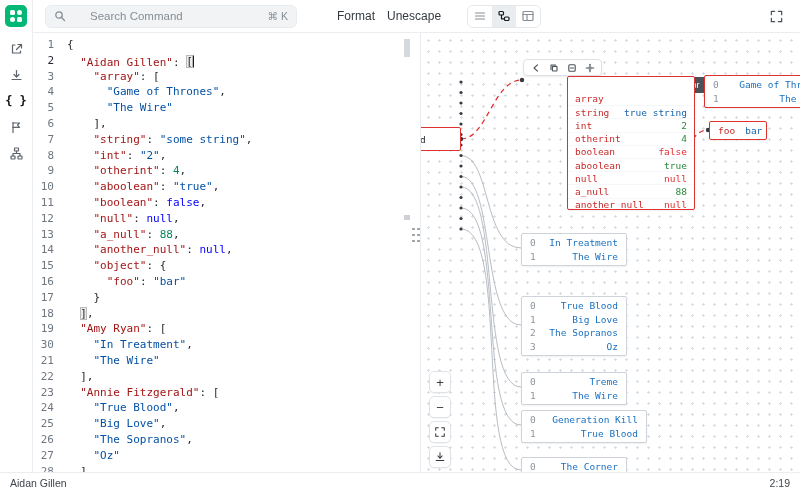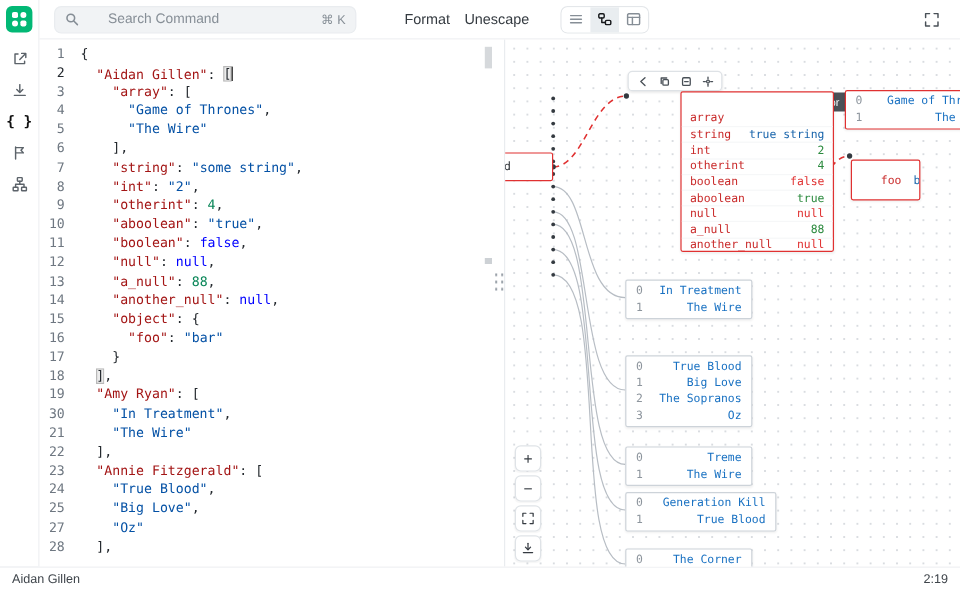--- a/index.html
+++ b/index.html
@@ -67,21 +67,21 @@
   .v-false{color:#e03131;} .v-null{color:#e03131;} .v-object{color:#868e96;} .v-parent{color:#868e96;}
   .ln-row{display:flex;align-items:center;height:13.5px;padding:0 8px;gap:6px;}
   .ln-idx{color:#8d959d;min-width:10px;}
   .ln-val{flex:1;text-align:right;color:#1971c2;}
   .node-amy{left:100px;top:200px;width:106px;}
   .node-annie{left:100px;top:263px;width:106px;}
   .node-treme{left:100px;top:339px;width:106px;}
   .node-gen{left:100px;top:377px;width:126px;}
   .node-corner{left:100px;top:424px;width:106px;}
   .node-array{left:283px;top:42px;width:130px;}
-  .node-obj{left:288px;top:100px;width:58px;height:19px;padding:16px;text-align:right;}
+  .node-obj{left:288px;top:88px;width:58px;height:19px;padding:0;text-align:right;}
   .obj-row{display:flex;align-items:center;height:100%;padding:0 8px;gap:10px;}
   .obj-key{color:#c92a2a;} .obj-val{color:#1864ab;}
   .clipped-node{position:absolute;left:-30px;top:94px;width:70px;height:24px;background:#fff;border:1.5px solid #e03131;border-radius:2px;
     display:flex;align-items:center;justify-content:center;padding-right:12px;font-family:"DejaVu Sans Mono",monospace;font-size:9.5px;color:#24292e;}
   .node-toolbar{position:absolute;left:102px;top:26px;height:17px;background:#fff;border:1px solid #dee2e6;border-radius:4px;
     display:flex;align-items:center;padding:0 4px;gap:3px;box-shadow:0 1px 2px rgba(0,0,0,.08);}
   .nt-btn{width:15px;height:13px;display:grid;place-items:center;color:#495057;}
   .nt-btn svg{stroke:currentColor;fill:none;stroke-width:1.1;stroke-linecap:round;stroke-linejoin:round;}
   .tooltip{position:absolute;left:179px;top:44px;background:#4b5157;color:#fff;font-size:9px;padding:3px 7px;border-radius:3px;white-space:nowrap;}
   .controls{position:absolute;left:8px;top:338px;display:flex;flex-direction:column;gap:3px;}
@@ -211,20 +211,21 @@
               <div class="ed-line"><span class="ed-num">16</span><span class="ed-code"><span class="tk-p">      </span><span class="tk-k">"foo"</span><span class="tk-p">: </span><span class="tk-s">"bar"</span></span></div>
               <div class="ed-line"><span class="ed-num">17</span><span class="ed-code"><span class="tk-p">    }</span></span></div>
               <div class="ed-line"><span class="ed-num">18</span><span class="ed-code"><span class="tk-p">  </span><span class="tk-bm">]</span><span class="tk-p">,</span></span></div>
               <div class="ed-line"><span class="ed-num">19</span><span class="ed-code"><span class="tk-p">  </span><span class="tk-k">"Amy Ryan"</span><span class="tk-p">: [</span></span></div>
               <div class="ed-line"><span class="ed-num">30</span><span class="ed-code"><span class="tk-p">    </span><span class="tk-s">"In Treatment"</span><span class="tk-p">,</span></span></div>
               <div class="ed-line"><span class="ed-num">21</span><span class="ed-code"><span class="tk-p">    </span><span class="tk-s">"The Wire"</span></span></div>
               <div class="ed-line"><span class="ed-num">22</span><span class="ed-code"><span class="tk-p">  ],</span></span></div>
               <div class="ed-line"><span class="ed-num">23</span><span class="ed-code"><span class="tk-p">  </span><span class="tk-k">"Annie Fitzgerald"</span><span class="tk-p">: [</span></span></div>
               <div class="ed-line"><span class="ed-num">24</span><span class="ed-code"><span class="tk-p">    </span><span class="tk-s">"True Blood"</span><span class="tk-p">,</span></span></div>
               <div class="ed-line"><span class="ed-num">25</span><span class="ed-code"><span class="tk-p">    </span><span class="tk-s">"Big Love"</span><span class="tk-p">,</span></span></div>
+              <div class="ed-line"><span class="ed-num">26</span><span class="ed-code"><span class="tk-p">    </span><span class="tk-s">"The Sopranos"</span><span class="tk-p">,</span></span></div>
               <div class="ed-line"><span class="ed-num">27</span><span class="ed-code"><span class="tk-p">    </span><span class="tk-s">"Oz"</span></span></div>
               <div class="ed-line"><span class="ed-num">28</span><span class="ed-code"><span class="tk-p">  ],</span></span></div>
             </div>
           <div class="scroll-thumb"></div>
           <div class="scroll-mark"></div>
         </div>
 
         <div class="grip"></div>
 
         <div class="canvas">

